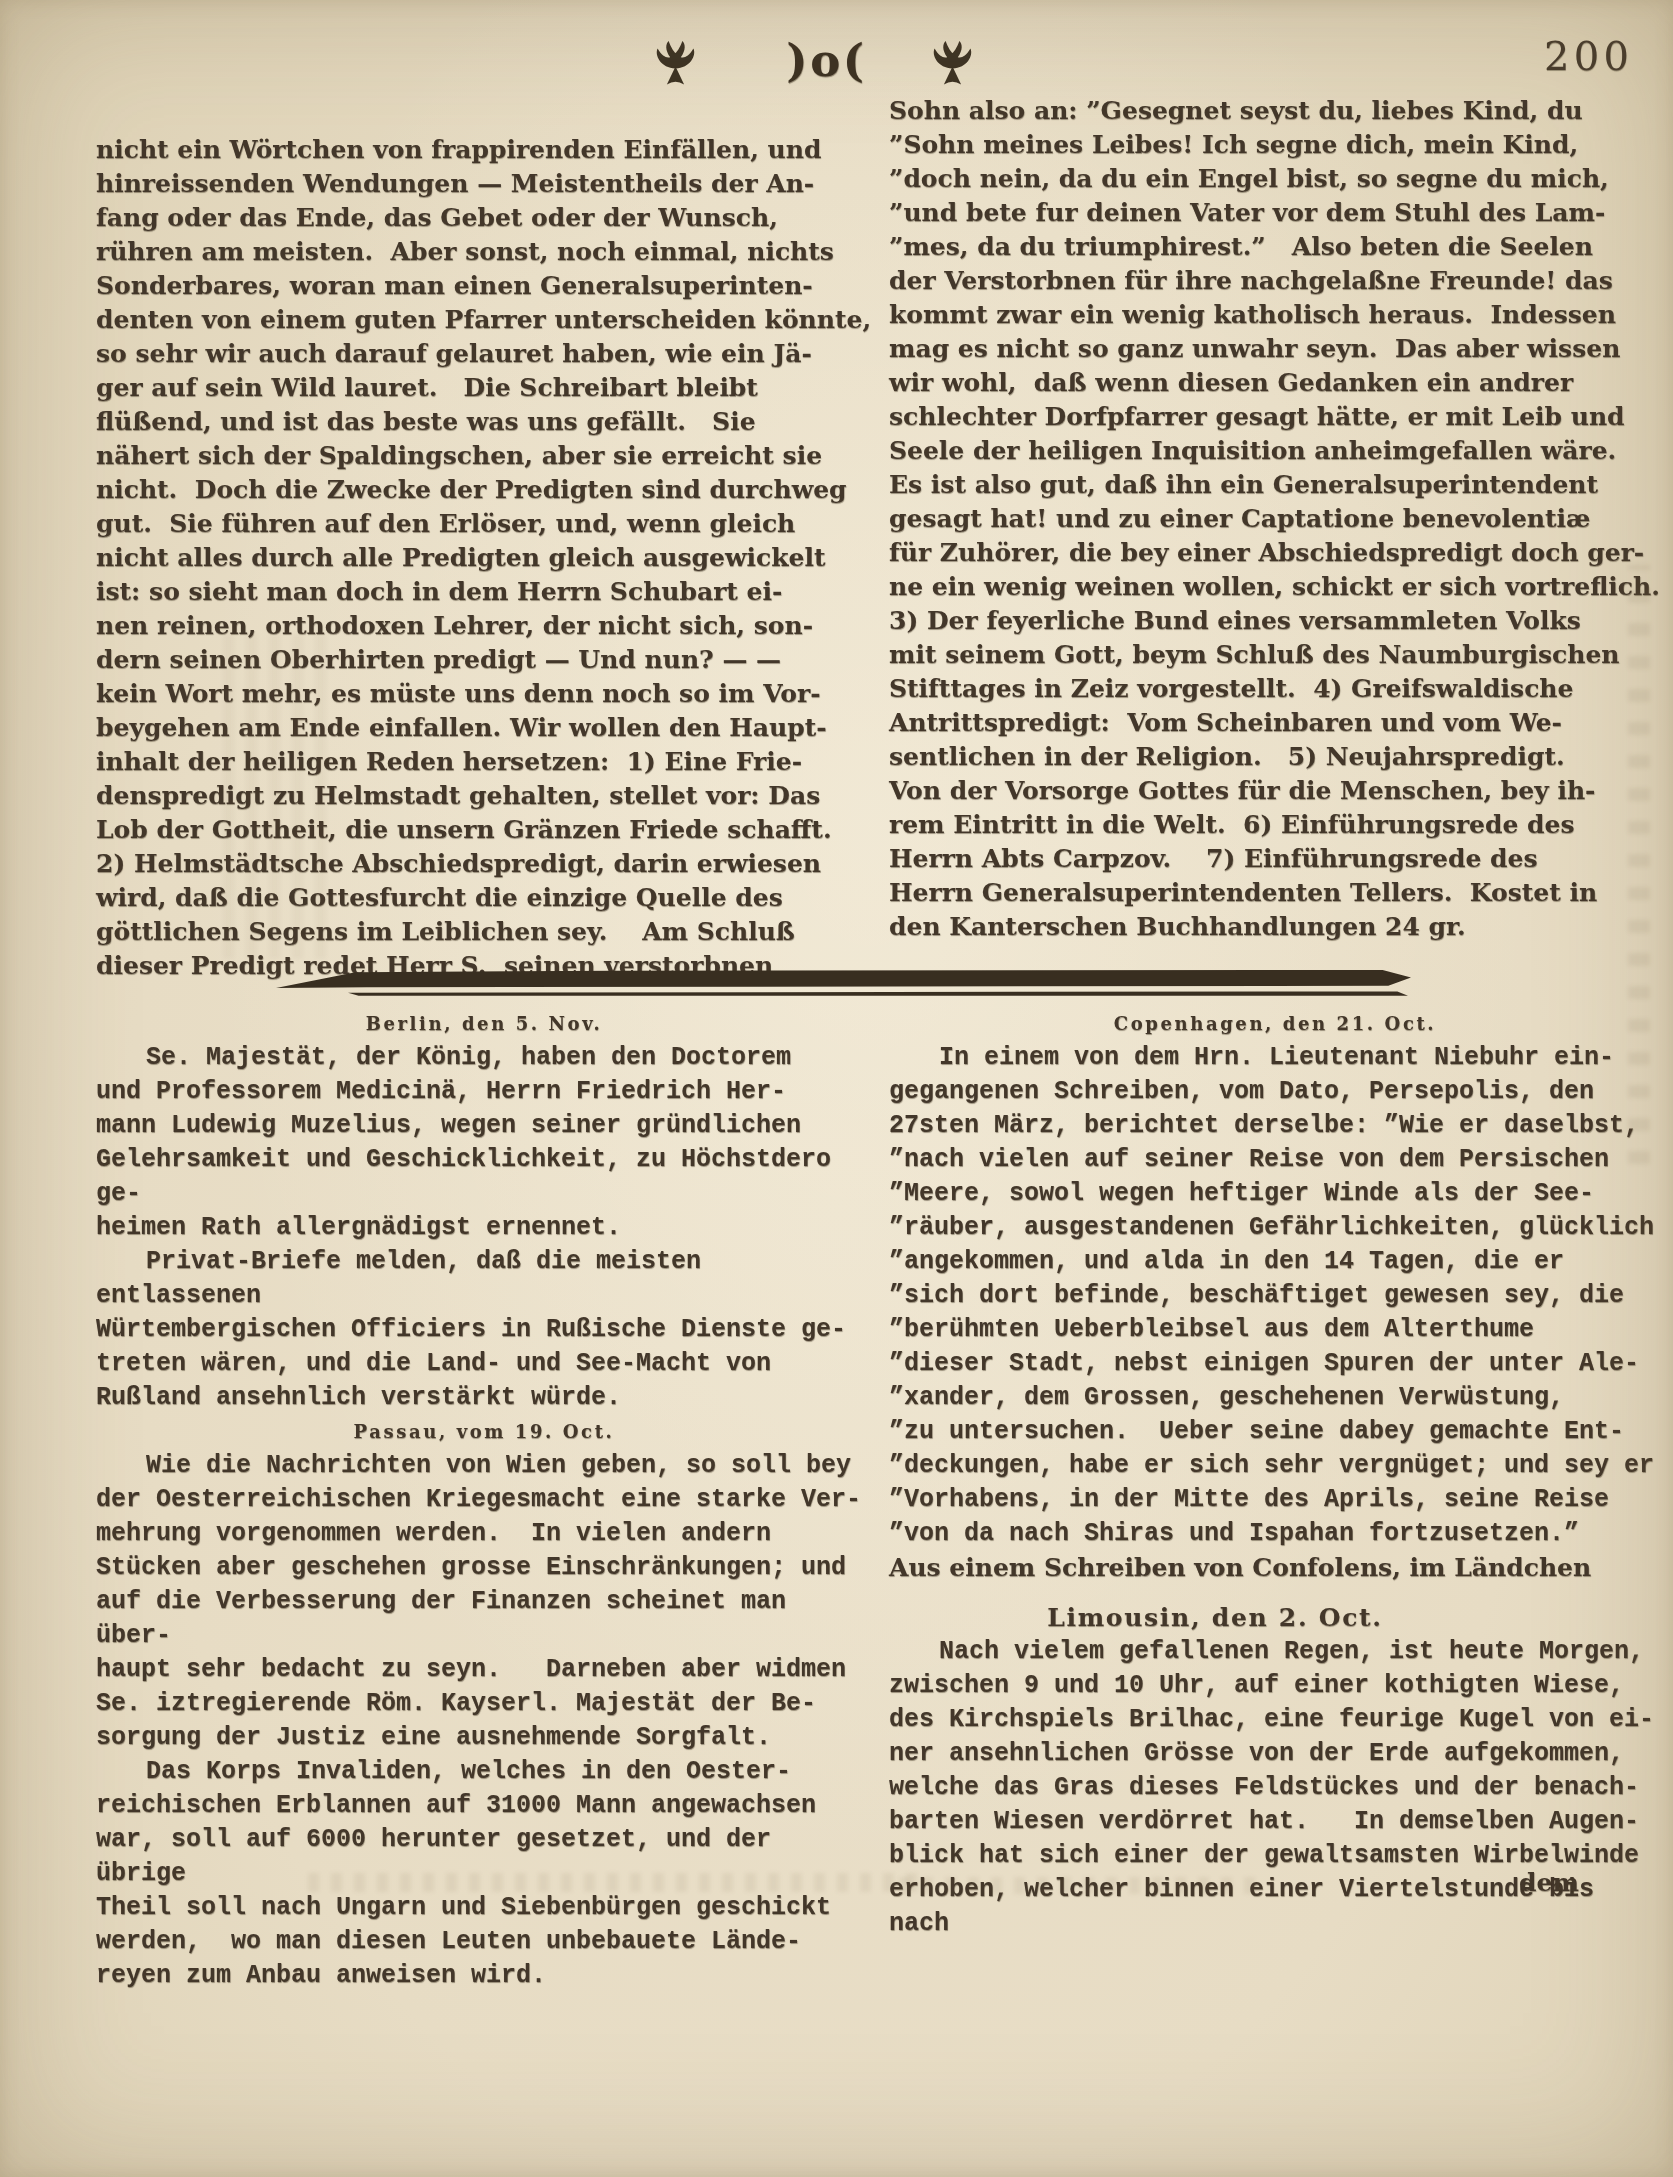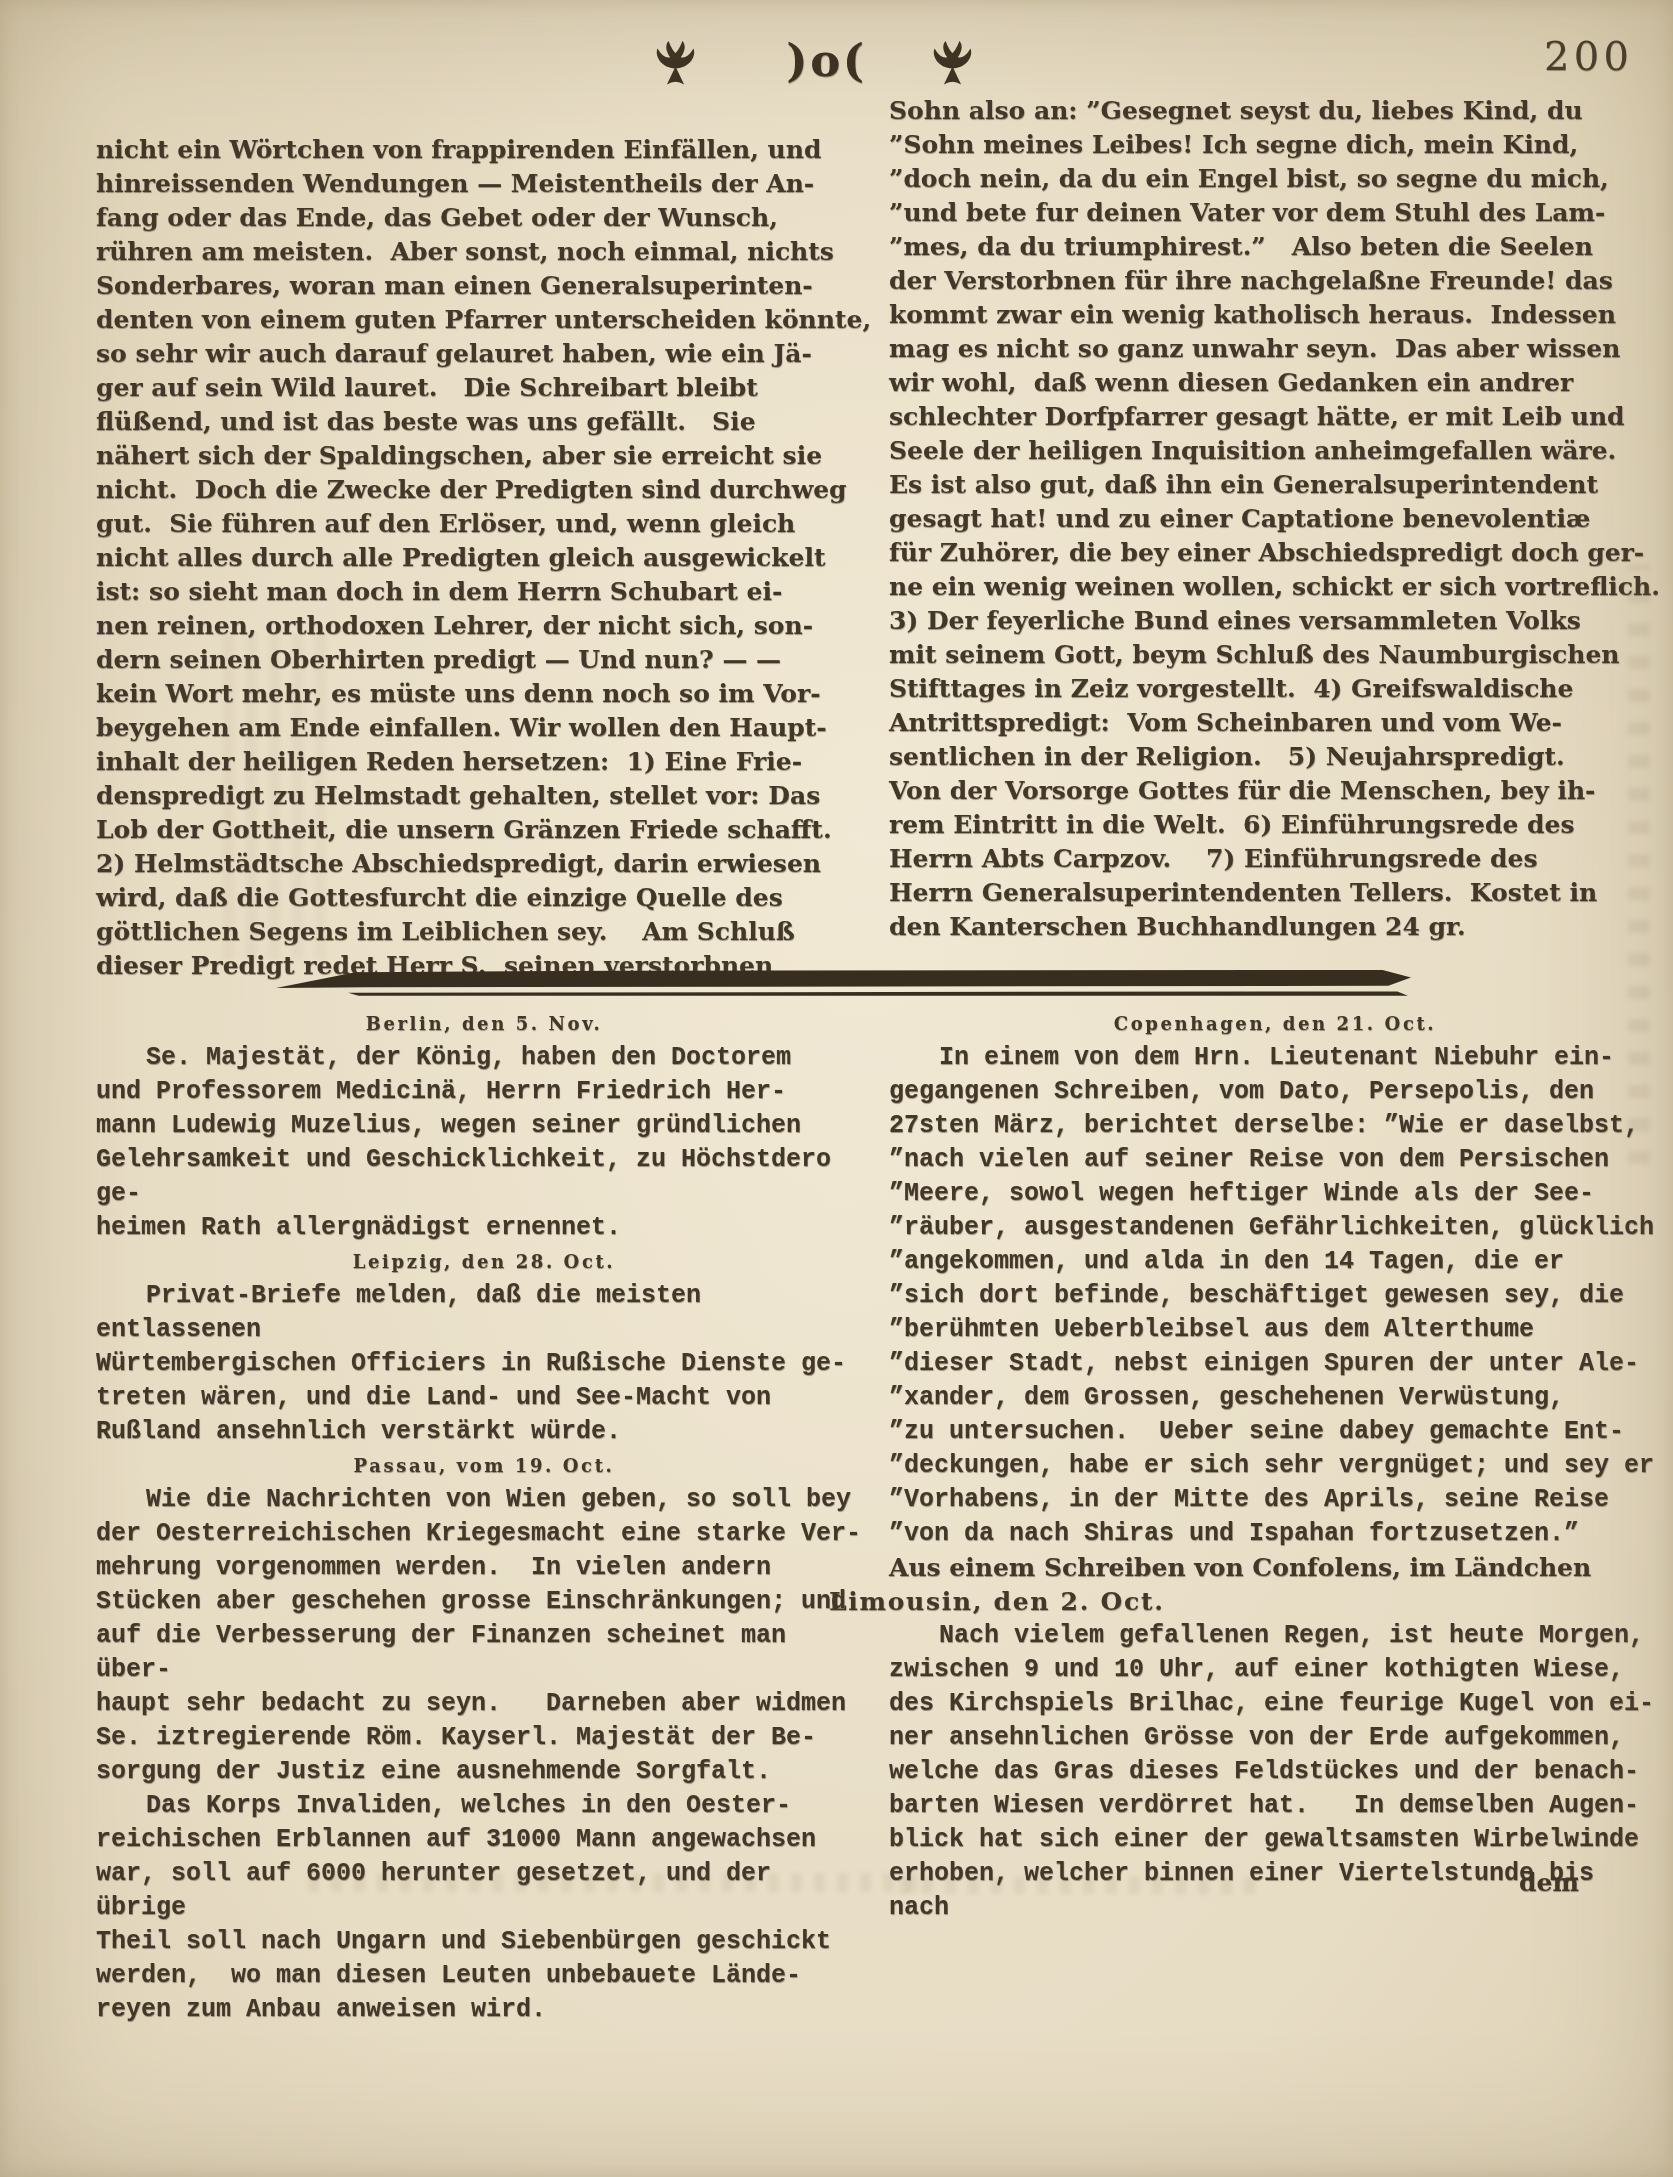--- a/index.html
+++ b/index.html
@@ -57,21 +57,21 @@
   .news-left{left:96px;top:1007px;}
   .news-right{left:889px;top:1007px;width:772px;}
   .news h3{
     margin:0;font-size:18px;line-height:34px;font-weight:bold;
     text-align:center;letter-spacing:2.6px;
   }
   .news p{
     margin:0;white-space:pre-wrap;line-height:34px;text-indent:50px;font-family:Liberation Mono, monospace;
   }
   .heading-line{margin:0;line-height:34px;white-space:pre-wrap;}
-  .heading-center{letter-spacing:1.7px;transform:translateX(-60px);}
+  .heading-center{text-align:center;letter-spacing:1.7px;transform:translateX(-60px);margin-top:16px;}
   .catchword{position:absolute;left:1455px;top:1868px;width:188px;text-align:center;font-size:25px;}
   
   .bleed{
     position:absolute;pointer-events:none;opacity:.6;
     background:repeating-linear-gradient(90deg, rgba(110,92,66,.14) 0 11px, rgba(110,92,66,0) 11px 23px);
     filter:blur(2.1px);
   }
   .bleed-v{
     background:repeating-linear-gradient(0deg, rgba(110,92,66,.16) 0 13px, rgba(110,92,66,0) 13px 33px);
   }
@@ -156,21 +156,20 @@
     <div class="rule"></div>
   </div>
 
   <div class="news news-left ink">
     <h3>Berlin, den 5. Nov.</h3>
     <p>Se. Majestät, der König, haben den Doctorem
 und Professorem Medicinä, Herrn Friedrich Her-
 mann Ludewig Muzelius, wegen seiner gründlichen
 Gelehrsamkeit und Geschicklichkeit, zu Höchstdero ge-
 heimen Rath allergnädigst ernennet.</p>
-    <h3>Leipzig, den 28. Oct.</h3>
     <p>Privat-Briefe melden, daß die meisten entlassenen
 Würtembergischen Officiers in Rußische Dienste ge-
 treten wären, und die Land- und See-Macht von
 Rußland ansehnlich verstärkt würde.</p>
     <h3>Passau, vom 19. Oct.</h3>
     <p>Wie die Nachrichten von Wien geben, so soll bey
 der Oesterreichischen Kriegesmacht eine starke Ver-
 mehrung vorgenommen werden.  In vielen andern
 Stücken aber geschehen grosse Einschränkungen; und
 auf die Verbesserung der Finanzen scheinet man über-

